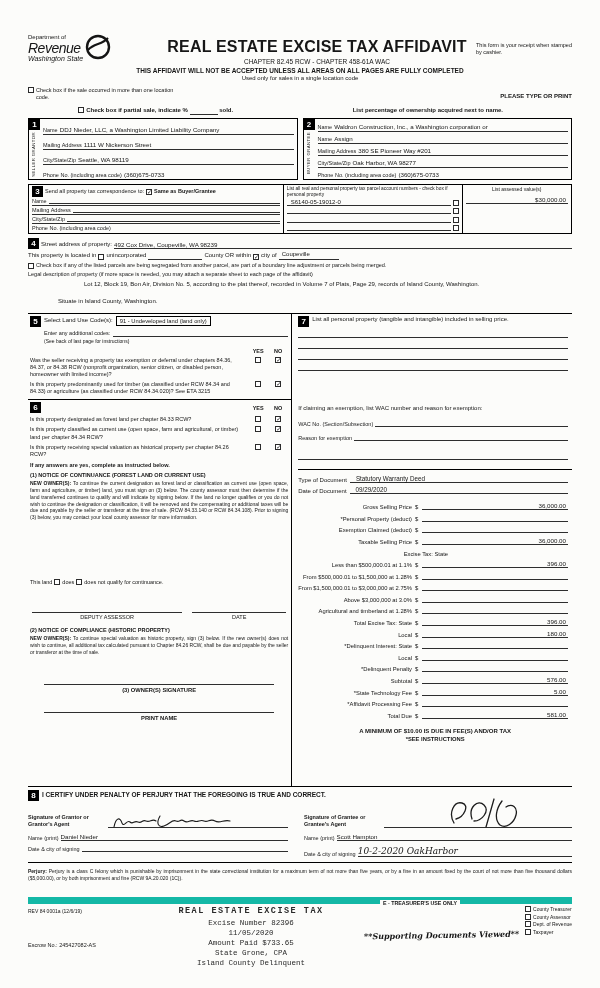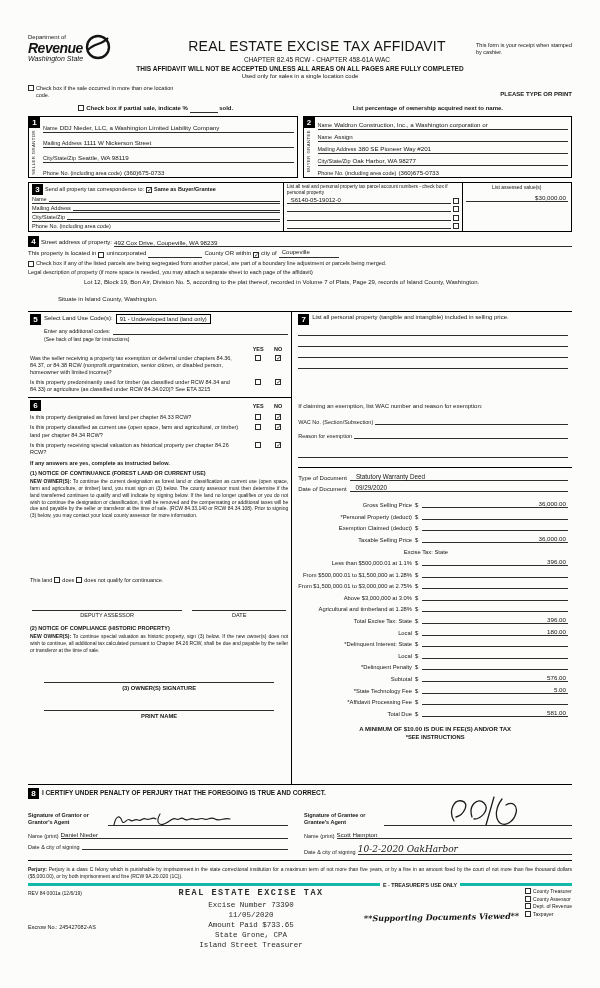--- a/index.html
+++ b/index.html
@@ -13,25 +13,25 @@
 .t65{font-size:6.5px;line-height:1.3}
 .cb{display:inline-block;flex:none;width:6px;height:6px;border:1px solid #2b2b2b;background:#fff;font-size:6px;line-height:5px;text-align:center;vertical-align:-1px;color:#111;overflow:hidden}
 .nsq{display:inline-flex;flex:none;width:11px;height:11px;background:#000;color:#fff;font-size:8px;font-weight:700;align-items:center;justify-content:center}
 .ul{border-bottom:1px solid #2e2e2e}
 .lab{flex:none;font-size:5.5px;color:#222;margin-right:2px;white-space:nowrap}
 .val{flex:1;font-size:6.2px;line-height:1.15}
 
 .hdr{display:flex;align-items:flex-start}
 .logo{flex:none;width:130px;display:flex;align-items:flex-start}
 .logo-dept{font-size:6px;line-height:1.1}
-.logo-name{font-size:14px;font-weight:700;font-style:italic;letter-spacing:-.5px;line-height:1}
+.logo-name{font-size:14px;font-weight:400;font-style:italic;letter-spacing:-.5px;line-height:1}
 .logo-state{font-size:7px;font-style:italic;line-height:1.2}
 .logo svg{margin-left:2px}
 .titleblk{flex:1;text-align:center;padding-top:4px}
-.ftitle{font-size:14px;font-weight:400;letter-spacing:.2px}
+.ftitle{font-size:16px;font-weight:700;letter-spacing:.2px}
 .fchap{font-size:6.5px;margin-top:2px}
 .receipt{flex:none;width:96px;font-size:5.5px;line-height:1.3;padding-top:8px}
 .warn{text-align:center;font-size:6.5px;font-weight:700;margin-top:2px}
 .single{text-align:center;font-size:6px;margin-top:1px}
 
 .prer{display:flex;justify-content:space-between;align-items:flex-end;margin-top:6px}
 .prel{width:150px;display:flex;gap:2px;align-items:flex-start}
 .chds{display:flex;margin-top:6px;margin-bottom:2px}
 .chl{width:47%;text-align:center}
 .chr{flex:1;text-align:center}
@@ -103,21 +103,21 @@
 .s8c{width:50%;padding-right:12px}
 .s8c+.s8c{padding-right:0;padding-left:4px}
 .sigrow{display:flex;align-items:flex-end;height:24px}
 .siglab{flex:none;width:80px;font-size:5.5px;font-weight:700;line-height:1.25}
 .sigline{flex:1;border-bottom:1px solid #2e2e2e;position:relative;height:100%}
 .sigline svg{position:absolute;bottom:-4px;left:4px;overflow:visible}
 .s8f{display:flex;align-items:flex-end;margin-top:5px}
 .hand{font-family:"DejaVu Serif",serif;font-style:italic;font-size:9px;transform:rotate(-2deg);transform-origin:left bottom;white-space:nowrap}
 .perj{margin-top:5px;font-size:5px;line-height:1.3;text-align:justify}
 
-.foot{position:relative;height:84px;border-top:3px solid #14b8a6;margin-top:4px}
+.foot{position:relative;height:84px;border-top:7px solid #14b8a6;margin-top:16px}
 .rev{position:absolute;left:0;top:4px;font-size:5px}
 .escrow{position:absolute;left:0;top:38px;font-size:5.5px}
 .tuse{position:absolute;left:352px;top:-4px;background:#fcfcfa;padding:0 3px;font-size:5.3px;font-weight:700}
 .stamp{position:absolute;left:116px;top:2px;width:214px;text-align:center;font-family:"Liberation Mono","DejaVu Sans Mono",monospace;color:#2a2a2a}
 .stamp div{font-size:7.5px;line-height:1.35}
 .stamp .s0{font-size:8.5px;font-weight:700;letter-spacing:1.5px}
 .supp{position:absolute;left:336px;top:26px;font-family:"DejaVu Serif",serif;font-style:italic;font-weight:700;font-size:8px;transform:rotate(-1deg);white-space:nowrap}
 .copies{position:absolute;right:0;top:2px}
 .cpr{display:flex;align-items:center;gap:2px;margin-bottom:1.5px}
 .cl{font-size:5px}
@@ -556,25 +556,25 @@
 
   <div class="perj">
     <span class="b">Perjury:</span> <span>Perjury is a class C felony which is punishable by imprisonment in the state correctional institution for a maximum term of not more than five years, or by a fine in an amount fixed by the court of not more than five thousand dollars ($5,000.00), or by both imprisonment and fine (RCW 9A.20.020 (1C)).</span>
   </div>
 
   <div class="foot">
     <div class="rev">REV 84 0001a (12/6/19)</div>
     <div class="tuse">E - TREASURER'S USE ONLY</div>
     <div class="stamp">
       <div class="s0">REAL ESTATE EXCISE TAX</div>
-      <div>Excise Number 73390</div>
+      <div>Excise Number 82396</div>
       <div>11/05/2020</div>
       <div>Amount Paid $733.65</div>
       <div>State Grone, CPA</div>
-      <div>Island Street Treasurer</div>
+      <div>Island County Delinquent</div>
     </div>
     <div class="supp">**Supporting Documents Viewed**</div>
     <div class="copies">
       <div class="cpr">
             <span class="cb"></span>
             <span class="cl">County Treasurer</span>
           </div>
       <div class="cpr">
             <span class="cb"></span>
             <span class="cl">County Assessor</span>

